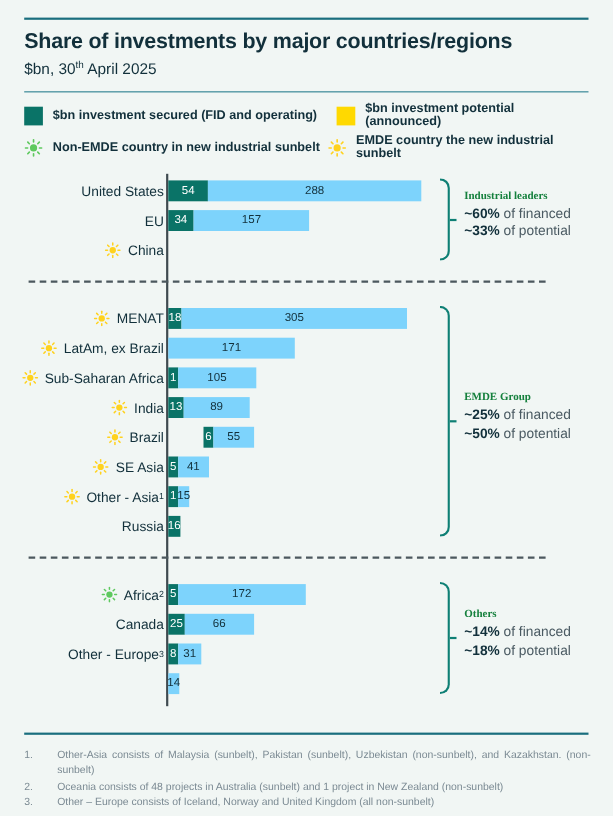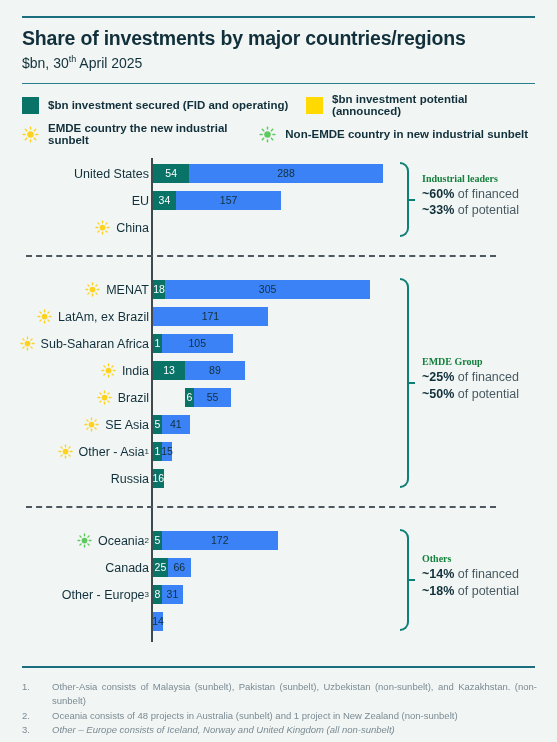--- a/index.html
+++ b/index.html
@@ -48,21 +48,21 @@
     font-size: 12.5px; color: #12303b; white-space: nowrap;
   }
   .row-label .sun-wrap { margin-right: 5px; }
   .row-label sup { font-size: 8px; vertical-align: super; }
   .bars {
     position: absolute; left: 153px; top: 4px; height: 19px;
     display: flex; align-items: stretch;
   }
   .seg { position: relative; display: flex; align-items: center; justify-content: center; }
   .seg-teal { background: #0a7367; }
-  .seg-yellow { background: #3b82f6; }
+  .seg-yellow { background: #7dd3fc; }
   .seg span { font-size: 10.5px; line-height: 1; }
   .seg-teal span { color: #ffffff; }
   .seg-yellow span { color: #12303b; }
 
   .divider {
     position: absolute; left: 26px; width: 470px; height: 0;
     border-top: 2px dashed #4c585e;
   }
 
   
@@ -79,21 +79,21 @@
   .grp-title { font-size: 10px; font-weight: bold; color: #15803d; margin-bottom: 2px; font-family: Liberation Serif, serif; }
   .grp-line { font-size: 12.5px; color: #4a5a62; line-height: 1.35; }
   .grp-line b { color: #12303b; font-weight: bold; }
 
   
   .foot-rule { position: absolute; left: 22px; right: 22px; top: 650px; height: 2px; background: #1a6e7e; }
   .notes { position: absolute; left: 22px; top: 664px; width: 515px; }
   .note { display: flex; font-size: 9.5px; color: #7b8a93; line-height: 1.45; margin-bottom: 1px; }
   .note-num { width: 30px; flex: none; }
   .note-txt { flex: 1; text-align: justify; }
-  .note:last-child .note-txt { text-align: left; font-style: italic; }
+  .note:last-child .note-txt { text-align: left; }
 </style>
 </head>
 <body>
 
 <div class="page">
 
   <div class="rule rule-top"></div>
   <div class="title">Share of investments by major countries/regions</div>
   <div class="subtitle"><span>$bn, 30</span><sup>th</sup><span> April 2025</span></div>
   <div class="rule-mid"></div>
@@ -103,56 +103,56 @@
       <div class="legend-item first">
         <span class="swatch sw-teal"></span>
         <span>$bn investment secured (FID and operating)</span>
       </div>
       <div class="legend-item">
         <span class="swatch sw-yellow"></span>
         <span>$bn investment potential (announced)</span>
       </div>
     </div>
     <div class="legend-row">
+      <div class="legend-item first">
+        <span class="sun-wrap">
+          <svg width="17" height="17" viewBox="0 0 24 24">
+              <g stroke="#5ec95e" stroke-width="2.1" stroke-linecap="round">
+                <line x1="12" y1="1.6" x2="12" y2="4.4"></line>
+                <line x1="12" y1="19.6" x2="12" y2="22.4"></line>
+                <line x1="1.6" y1="12" x2="4.4" y2="12"></line>
+                <line x1="19.6" y1="12" x2="22.4" y2="12"></line>
+                <line x1="4.6" y1="4.6" x2="6.6" y2="6.6"></line>
+                <line x1="17.4" y1="17.4" x2="19.4" y2="19.4"></line>
+                <line x1="4.6" y1="19.4" x2="6.6" y2="17.4"></line>
+                <line x1="17.4" y1="6.6" x2="19.4" y2="4.6"></line>
+              </g>
+              <circle cx="12" cy="12" r="4.6" fill="#5ec95e"></circle>
+            </svg>
+        </span>
+        <span>Non-EMDE country in new industrial sunbelt</span>
+      </div>
       <div class="legend-item">
         <span class="sun-wrap">
           <svg width="17" height="17" viewBox="0 0 24 24">
               <g stroke="#ffd21e" stroke-width="2.1" stroke-linecap="round">
                 <line x1="12" y1="1.6" x2="12" y2="4.4"></line>
                 <line x1="12" y1="19.6" x2="12" y2="22.4"></line>
                 <line x1="1.6" y1="12" x2="4.4" y2="12"></line>
                 <line x1="19.6" y1="12" x2="22.4" y2="12"></line>
                 <line x1="4.6" y1="4.6" x2="6.6" y2="6.6"></line>
                 <line x1="17.4" y1="17.4" x2="19.4" y2="19.4"></line>
                 <line x1="4.6" y1="19.4" x2="6.6" y2="17.4"></line>
                 <line x1="17.4" y1="6.6" x2="19.4" y2="4.6"></line>
               </g>
               <circle cx="12" cy="12" r="4.6" fill="#ffd21e"></circle>
             </svg>
         </span>
         <span>EMDE country the new industrial sunbelt</span>
       </div>
-      <div class="legend-item first">
-        <span class="sun-wrap">
-          <svg width="17" height="17" viewBox="0 0 24 24">
-              <g stroke="#5ec95e" stroke-width="2.1" stroke-linecap="round">
-                <line x1="12" y1="1.6" x2="12" y2="4.4"></line>
-                <line x1="12" y1="19.6" x2="12" y2="22.4"></line>
-                <line x1="1.6" y1="12" x2="4.4" y2="12"></line>
-                <line x1="19.6" y1="12" x2="22.4" y2="12"></line>
-                <line x1="4.6" y1="4.6" x2="6.6" y2="6.6"></line>
-                <line x1="17.4" y1="17.4" x2="19.4" y2="19.4"></line>
-                <line x1="4.6" y1="19.4" x2="6.6" y2="17.4"></line>
-                <line x1="17.4" y1="6.6" x2="19.4" y2="4.6"></line>
-              </g>
-              <circle cx="12" cy="12" r="4.6" fill="#5ec95e"></circle>
-            </svg>
-        </span>
-        <span>Non-EMDE country in new industrial sunbelt</span>
-      </div>
     </div>
   </div>
 
   <div class="chart">
     <div class="axis"></div>
     <div id="plot">
         <div class="row" style="position: absolute; left: 0px; right: 0px; top: 6px;">
           <div class="row-label">
             <span>United States</span>
           </div>
@@ -293,21 +293,21 @@
                   <line x1="17.4" y1="17.4" x2="19.4" y2="19.4"></line>
                   <line x1="4.6" y1="19.4" x2="6.6" y2="17.4"></line>
                   <line x1="17.4" y1="6.6" x2="19.4" y2="4.6"></line>
                 </g>
                 <circle cx="12" cy="12" r="4.6" fill="#ffd21e"></circle>
               </svg>
             </span>
             <span>India</span>
           </div>
           <div class="bars">
-            <div class="seg seg-teal" style="width:32px">
+            <div class="seg seg-teal" style="width:14px">
               <span>13</span>
             </div>
             <div class="seg seg-yellow" style="width:59.80800000000001px">
               <span class="">89</span>
             </div>
           </div>
         </div>
         <div class="row" style="position: absolute; left: 0px; right: 0px; top: 230px; margin-left: 32px;">
           <div class="row-label">
             <span class="sun-wrap">
@@ -414,41 +414,41 @@
                   <line x1="1.6" y1="12" x2="4.4" y2="12"></line>
                   <line x1="19.6" y1="12" x2="22.4" y2="12"></line>
                   <line x1="4.6" y1="4.6" x2="6.6" y2="6.6"></line>
                   <line x1="17.4" y1="17.4" x2="19.4" y2="19.4"></line>
                   <line x1="4.6" y1="19.4" x2="6.6" y2="17.4"></line>
                   <line x1="17.4" y1="6.6" x2="19.4" y2="4.6"></line>
                 </g>
                 <circle cx="12" cy="12" r="4.6" fill="#5ec95e"></circle>
               </svg>
             </span>
-            <span>Oceania</span>
+            <span>Africa</span>
             <sup>2</sup>
           </div>
           <div class="bars">
             <div class="seg seg-teal" style="width:9px">
               <span>5</span>
             </div>
             <div class="seg seg-yellow" style="width:115.584px">
               <span class="">172</span>
             </div>
           </div>
         </div>
         <div class="row" style="position: absolute; left: 0px; right: 0px; top: 400px;">
           <div class="row-label">
             <span>Canada</span>
           </div>
           <div class="bars">
             <div class="seg seg-teal" style="width:14.784px">
               <span>25</span>
             </div>
-            <div class="seg seg-yellow" style="width:23px">
+            <div class="seg seg-yellow" style="width:63px">
               <span class="">66</span>
             </div>
           </div>
         </div>
         <div class="row" style="position: absolute; left: 0px; right: 0px; top: 427px;">
           <div class="row-label">
             <span>Other - Europe</span>
             <sup>3</sup>
           </div>
           <div class="bars">

